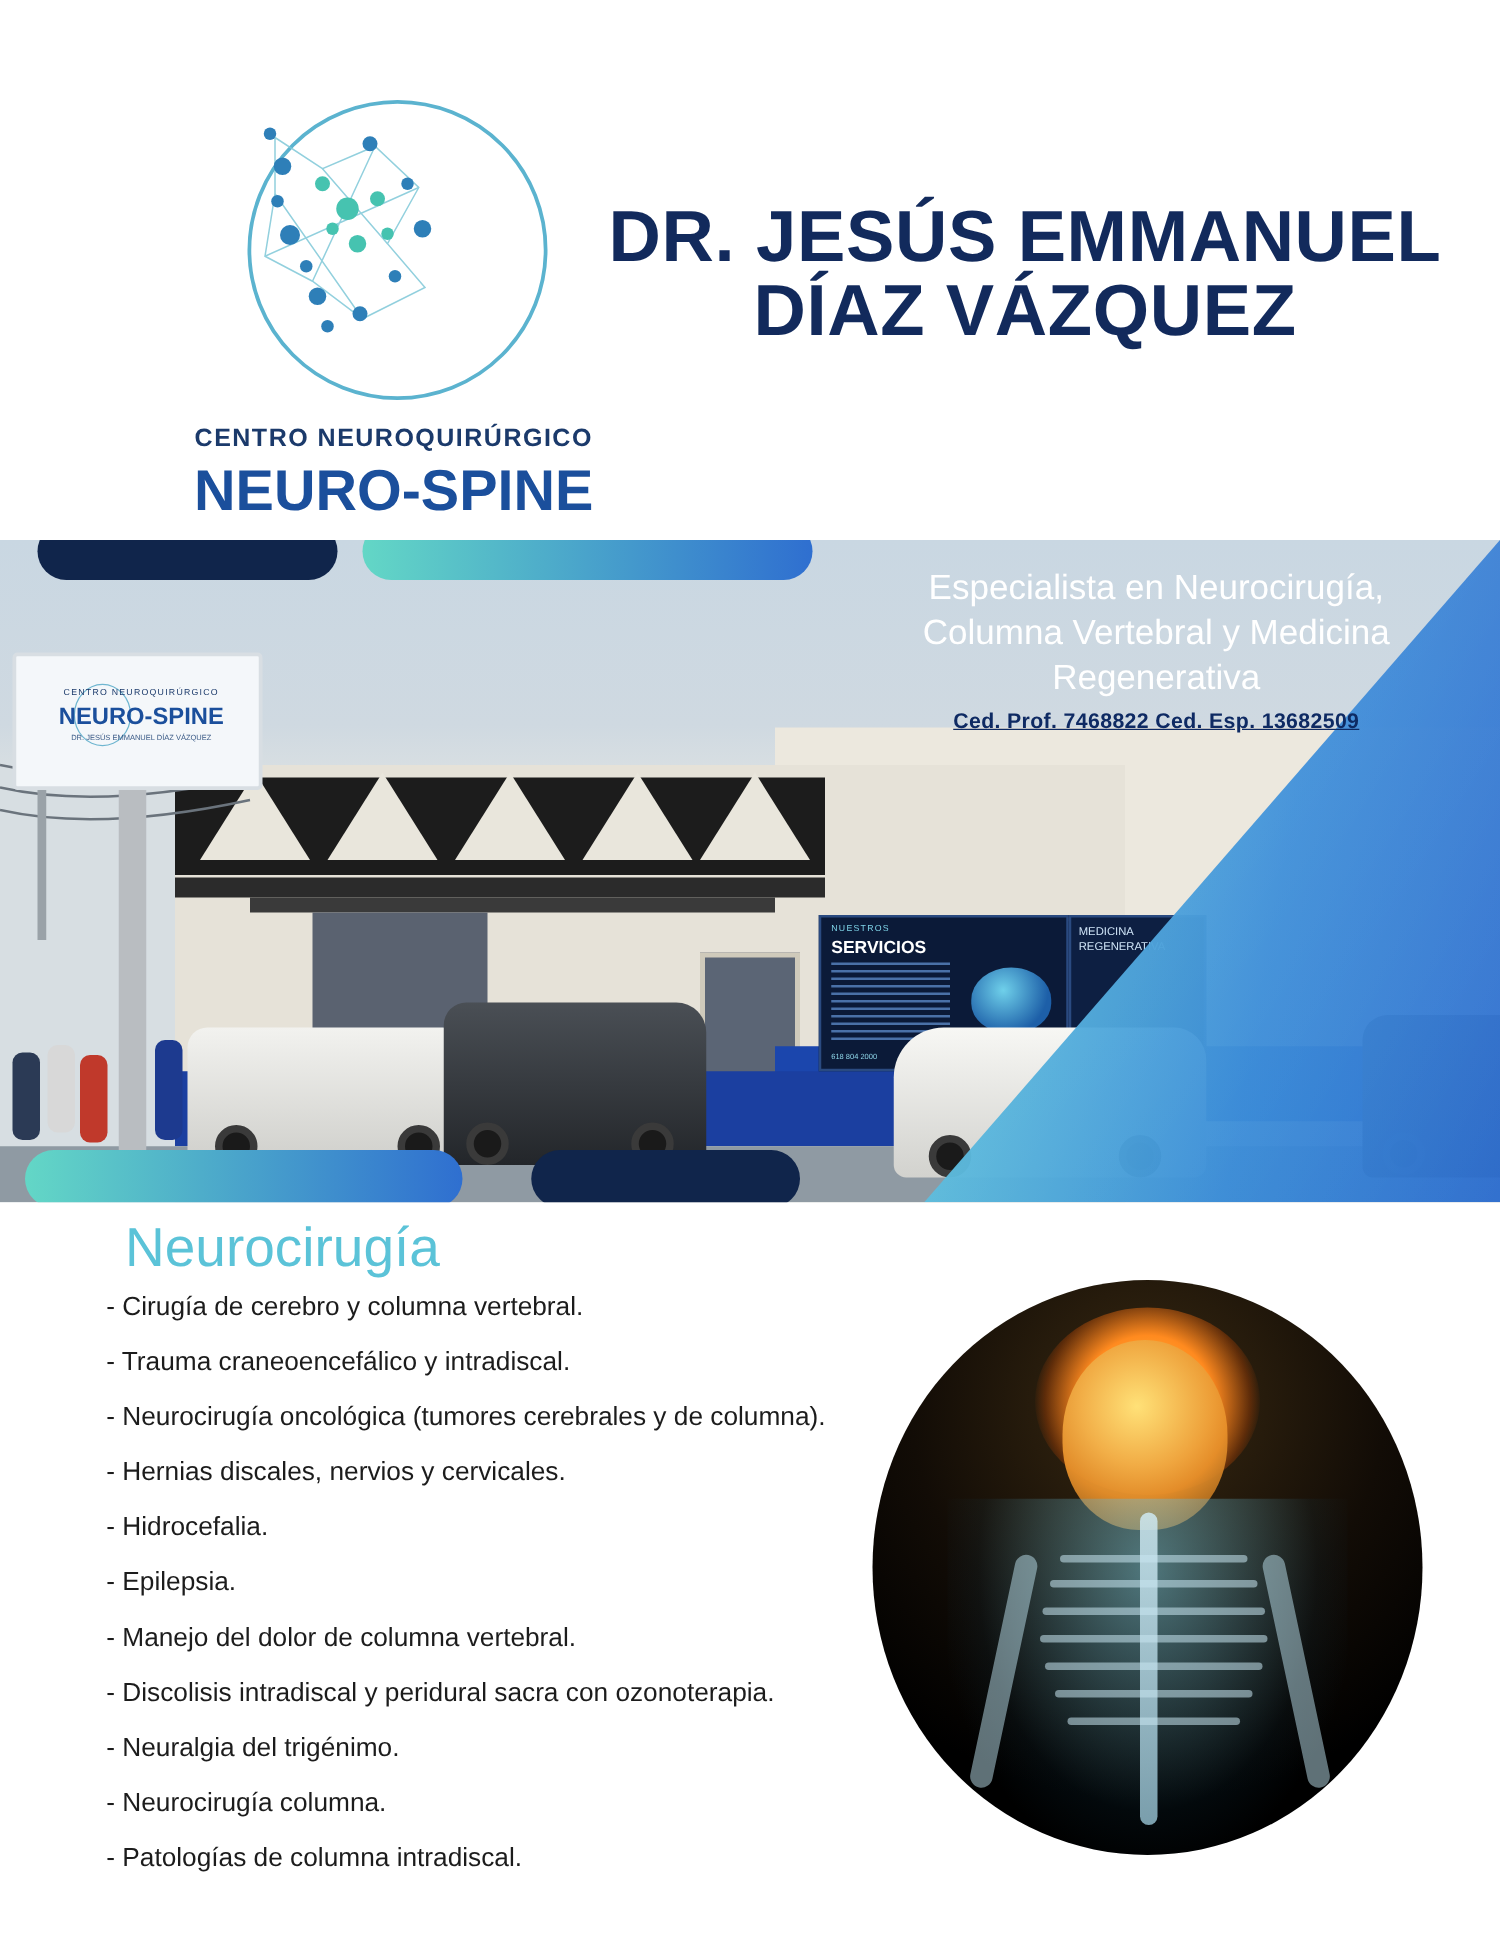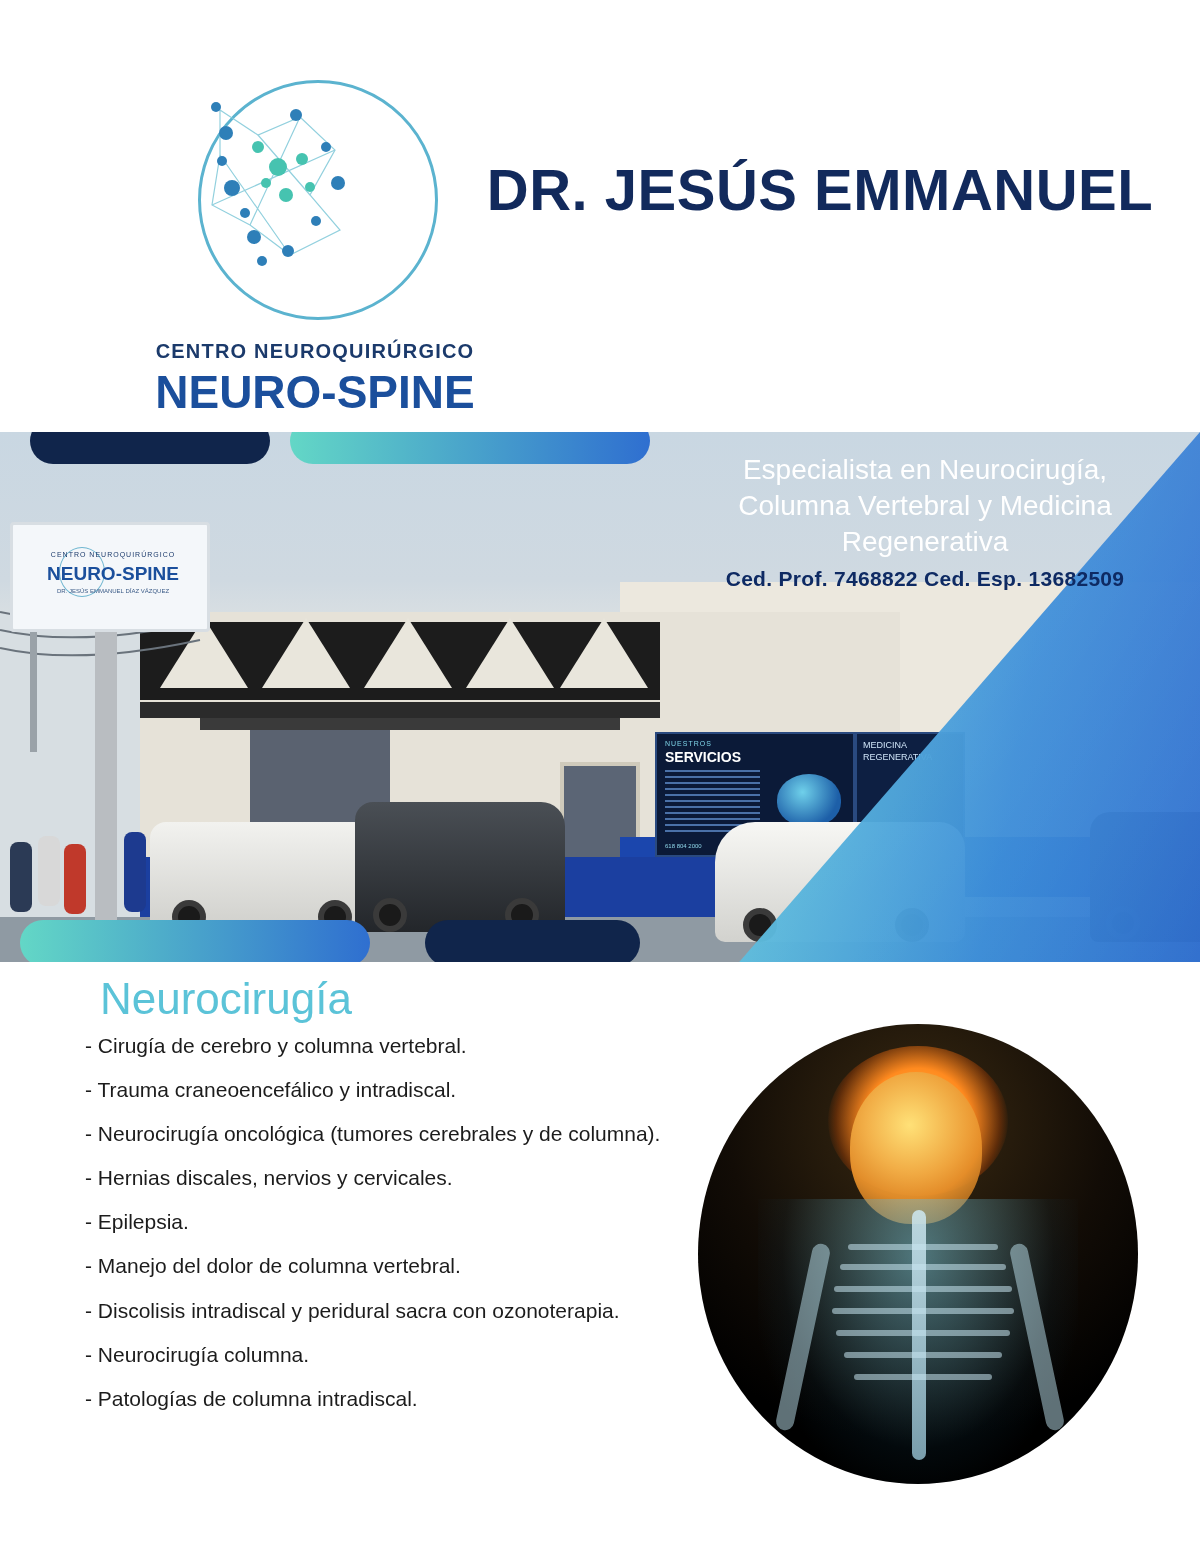--- a/index.html
+++ b/index.html
@@ -96,21 +96,21 @@
     position:absolute;right:0;top:0;width:640px;height:530px;
     background:linear-gradient(120deg,rgba(255,255,255,.25),rgba(255,255,255,0));
     clip-path:polygon(100% 0,100% 100%,28% 100%,100% 0);
   }
   .spec{
     position:absolute;right:40px;top:20px;width:470px;text-align:center;
     color:#ffffff;font-size:28px;line-height:1.28;
   }
   .ced{
     position:absolute;right:40px;top:135px;width:470px;text-align:center;
-    color:#0e2a63;font-size:21px;font-weight:700;letter-spacing:.3px;
+    color:#0e2a63;font-size:17px;font-weight:700;letter-spacing:.3px;text-decoration:underline;
   }
 
   
   .pill{position:absolute;border-radius:40px;}
   .pill-a{left:30px;top:-14px;width:240px;height:46px;background:#10254b;}
   .pill-b{left:290px;top:-14px;width:360px;height:46px;background:linear-gradient(90deg,#63d7c6,#2f6fd0);}
   .pill-c{left:20px;top:488px;width:350px;height:46px;background:linear-gradient(90deg,#63d7c6,#2f6fd0);}
   .pill-d{left:425px;top:488px;width:215px;height:46px;background:#10254b;}
 
   
@@ -176,20 +176,21 @@
         <circle cx="160" cy="132" r="5"></circle>
           <circle cx="116" cy="128" r="5"></circle>
       </g>
     </svg>
     <div class="logo-sub">CENTRO NEUROQUIRÚRGICO</div>
     <div class="logo-main">NEURO-SPINE</div>
   </div>
 
   <div class="doctor-name">
     <span>DR. JESÚS EMMANUEL</span>
+    <span class="ln2">DÍAZ VÁZQUEZ</span>
   </div>
 </div>
 
 <div class="banner">
 
   <div class="photo">
     <div class="b-wall2"></div>
     <div class="b-wall"></div>
     <div class="b-darkband"></div>
     <div class="tri" style="left:160px;"></div>
@@ -285,23 +286,25 @@
 </div>
 
 <div class="services">
   <div class="svc-title">Neurocirugía</div>
 
   <div class="svc-list">
     <div class="svc-item">- Cirugía de cerebro y columna vertebral.</div>
     <div class="svc-item">- Trauma craneoencefálico y intradiscal.</div>
     <div class="svc-item">- Neurocirugía oncológica (tumores cerebrales y de columna).</div>
     <div class="svc-item">- Hernias discales, nervios y cervicales.</div>
+    <div class="svc-item">- Hidrocefalia.</div>
     <div class="svc-item">- Epilepsia.</div>
     <div class="svc-item">- Manejo del dolor de columna vertebral.</div>
     <div class="svc-item">- Discolisis intradiscal y peridural sacra con ozonoterapia.</div>
+    <div class="svc-item">- Neuralgia del trigénimo.</div>
     <div class="svc-item">- Neurocirugía columna.</div>
     <div class="svc-item">- Patologías de columna intradiscal.</div>
   </div>
 
   <div class="figure">
     <div class="fig-glow"></div>
     <div class="fig-skull"></div>
     <div class="fig-body"></div>
     <div class="fig-spine"></div>
     <div class="rib" style="left:150px;top:220px;width:150px;"></div>

